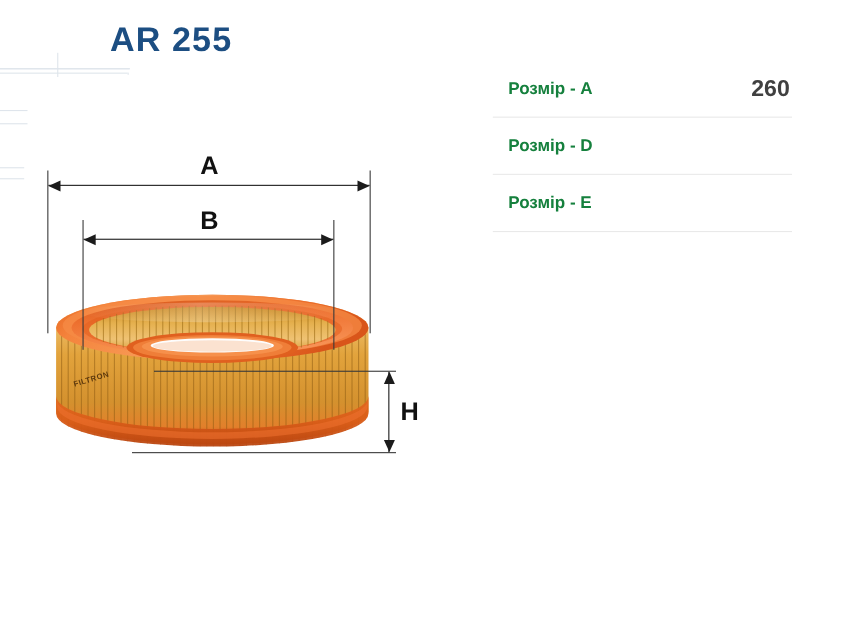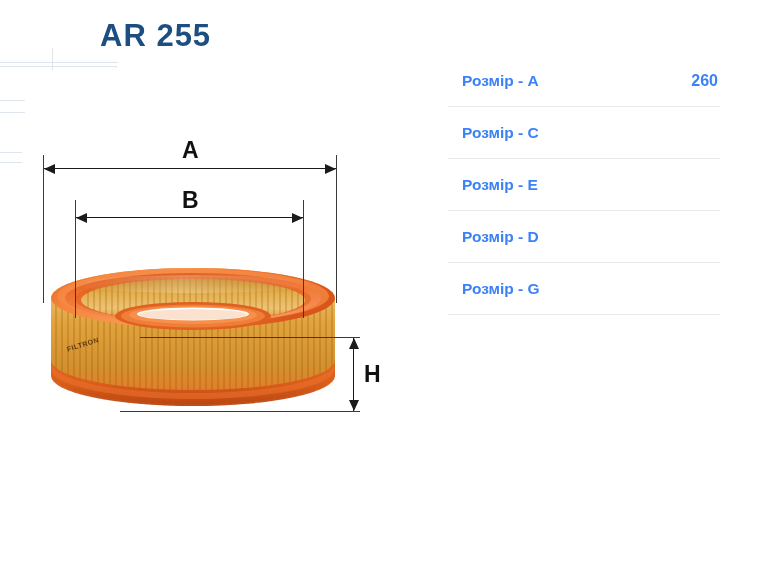--- a/index.html
+++ b/index.html
@@ -120,28 +120,28 @@
     position: relative;
     height: 51px;
     border-bottom: 1px solid #e9e9e9;
     display: flex;
     align-items: center;
     justify-content: space-between;
   }
   .spec-label {
     font-size: 15.5px;
     font-weight: bold;
-    color: #3b82f6;
+    color: #15803d;
     padding-left: 14px;
     white-space: nowrap;
   }
   .spec-value {
-    font-size: 16px;
+    font-size: 21px;
     font-weight: bold;
-    color: #3b82f6;
+    color: #404040;
     padding-right: 2px;
     white-space: nowrap;
   }
 </style>
 </head>
 <body>
 
 <div class="guide guide-h" style="left:0px; top:62px; width:118px;"></div>
 <div class="guide guide-h" style="left:0px; top:62px; width:118px;"></div>
 <div class="guide guide-v" style="left:52px; top:48px; height:22px;"></div>
@@ -348,35 +348,27 @@
 </div>
 
 <div id="spec-table">
 
   <div class="spec-row">
     <span class="spec-label">Розмір - A</span>
     <span class="spec-value">260</span>
   </div>
 
 
+
   <div class="spec-row">
-    <span class="spec-label">Розмір - C</span>
+    <span class="spec-label">Розмір - D</span>
     <span class="spec-value"></span>
   </div>
 
   <div class="spec-row">
     <span class="spec-label">Розмір - E</span>
     <span class="spec-value"></span>
   </div>
 
-  <div class="spec-row">
-    <span class="spec-label">Розмір - D</span>
-    <span class="spec-value"></span>
-  </div>
-
-
-  <div class="spec-row">
-    <span class="spec-label">Розмір - G</span>
-    <span class="spec-value"></span>
-  </div>
+
 
 
 </div>
 
 </body></html>

